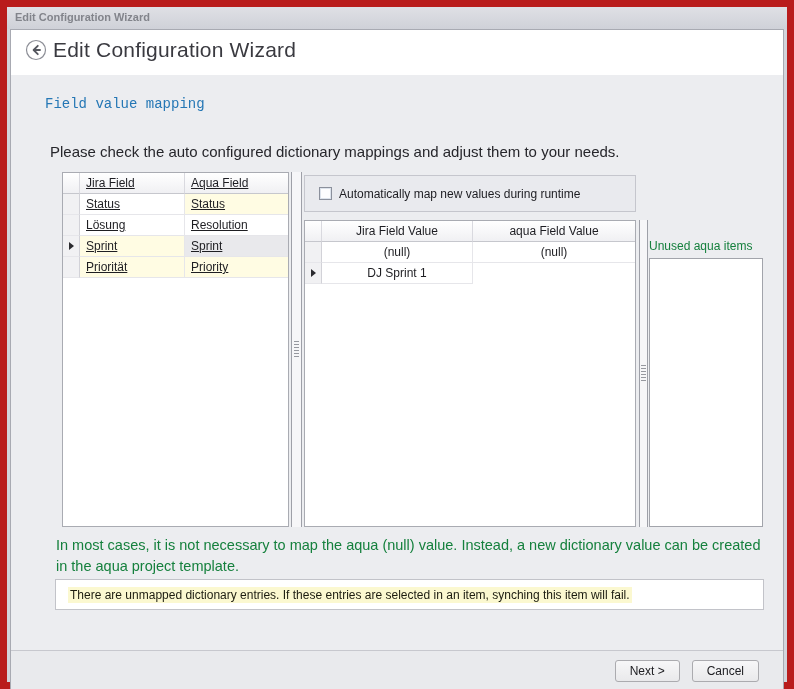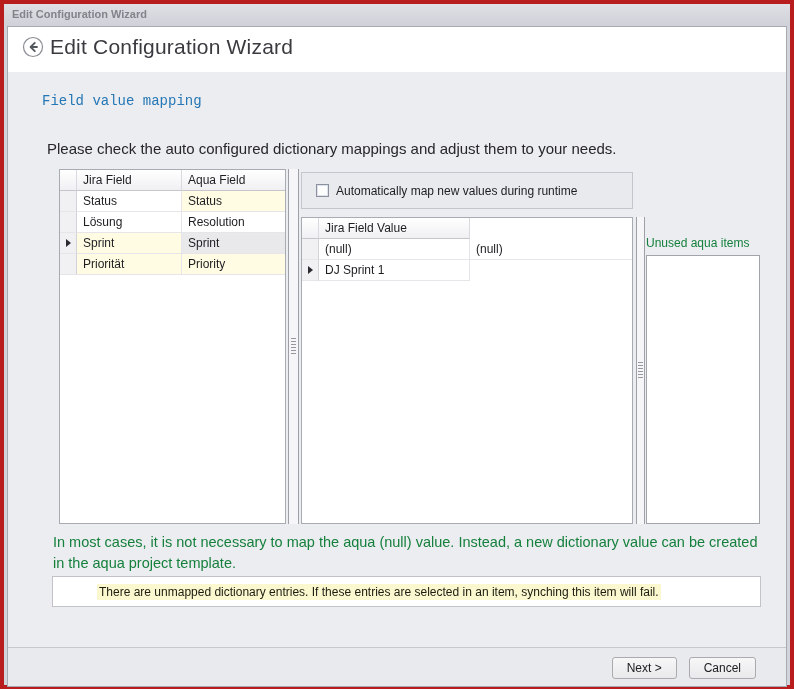--- a/index.html
+++ b/index.html
@@ -5,21 +5,21 @@
   * { margin: 0; padding: 0; box-sizing: border-box; }
   html, body { background: #ffffff; }
   body {
     font-family: "Liberation Sans", "DejaVu Sans", sans-serif;
     width: 794px; height: 689px;
     color: #1e1e22;
   }
 
   .window {
     width: 794px; height: 689px;
-    border: 4px solid #b91c1c;
+    border: 7px solid #b91c1c;
     background: #d2d4db;
   }
 
   .titlebar {
     height: 22px;
     background: linear-gradient(#dfe0e5, #cfd1d8);
     padding: 4px 0 0 8px;
     font-size: 11px; font-weight: bold; color: #82848b;
   }
 
@@ -48,21 +48,21 @@
     letter-spacing: 0.2px;
   }
 
   .section-title { left: 34px; top: 66px; font-size: 14px; color: #2577b5; font-family: Liberation Mono, monospace; }
 
   .instruction { left: 39px; top: 113px; font-size: 15px; color: #26262b; }
 
   
   .dgrid { background: #ffffff; border: 1px solid #a9abb2; display: flex; flex-direction: column; }
   .drow { display: grid; }
-  .fields-cols { grid-template-columns: 17px 105px 1fr; }
+  .fields-cols { grid-template-columns: 17px 105px 1fr; text-decoration: underline; }
   .values-cols { grid-template-columns: 17px 151px 1fr; }
   .dcell {
     font-size: 12px; padding: 3px 6px; height: 21px;
     border-right: 1px solid #e6e6ea; border-bottom: 1px solid #e6e6ea;
     white-space: nowrap; overflow: hidden;
   }
   .dhead .dcell {
     background: linear-gradient(#ffffff, #f0f0f3);
     border-right: 1px solid #d9d9df; border-bottom: 1px solid #c6c7cd;
     color: #1d1d22;
@@ -78,21 +78,21 @@
   .sel { background: #e9e9ec; }
   .tfill { flex: 1; background: #ffffff; }
   .tri {
     width: 0; height: 0;
     border-left: 5px solid #2b2b2f;
     border-top: 4px solid transparent;
     border-bottom: 4px solid transparent;
   }
 
   .fields-grid { left: 51px; top: 142px; width: 227px; height: 355px; }
-  .values-grid { left: 293px; top: 190px; width: 332px; height: 307px; }
+  .values-grid { left: 293px; top: 190px; width: 332px; height: 307px; text-align: center; }
 
   
   .splitter {
     background: #f6f6f8;
     border-left: 1px solid #9ea0a8; border-right: 1px solid #9ea0a8;
     display: flex; align-items: center; justify-content: center;
     cursor: col-resize;
   }
   .splitter-1 { left: 280px; top: 142px; width: 11px; height: 355px; }
   .splitter-2 { left: 628px; top: 190px; width: 9px; height: 307px; }
@@ -123,21 +123,21 @@
     background: #ffffff; border: 1px solid #a2a4ab;
   }
 
   .note-text { left: 45px; top: 505px; width: 712px; font-size: 14.5px; line-height: 21px; color: #15803d; }
 
   .warning-box {
     left: 44px; top: 549px; width: 709px; height: 31px;
     background: #ffffff; border: 1px solid #c2c3c9;
     display: flex; align-items: center; padding-left: 12px;
   }
-  .warning-text { font-size: 12px; color: #1c1c10; background: #fbf8d0; padding: 1px 2px; margin-left: 32px; }
+  .warning-text { font-size: 12px; color: #1c1c10; background: #fbf8d0; padding: 1px 2px; }
 
   
   .footer-divider { left: 0; top: 620px; width: 782px; height: 1px; background: #c7c8ce; }
   .footer {
     left: 0; top: 621px; width: 782px; height: 38px;
     background: #e9eaed;
     display: flex; align-items: flex-start; justify-content: flex-end;
     gap: 12px; padding: 9px 34px 0 0;
   }
   .btn {
@@ -214,20 +214,21 @@
 
     <div class="abs auto-map-panel">
       <div class="checkbox"></div>
       <span class="auto-map-label">Automatically map new values during runtime</span>
     </div>
 
     <div class="abs dgrid values-grid">
       <div class="drow dhead values-cols">
         <div class="dcell c-ind"></div>
         <div class="dcell">Jira Field Value</div>
+        <div class="dcell" style="border-right:none">aqua Field Value</div>
       </div>
       <div class="drow values-cols">
         <div class="dcell c-ind"></div>
         <div class="dcell">(null)</div>
         <div class="dcell" style="border-right:none">(null)</div>
       </div>
       <div class="drow values-cols">
         <div class="dcell c-ind">
             <span class="tri"></span>
           </div>

